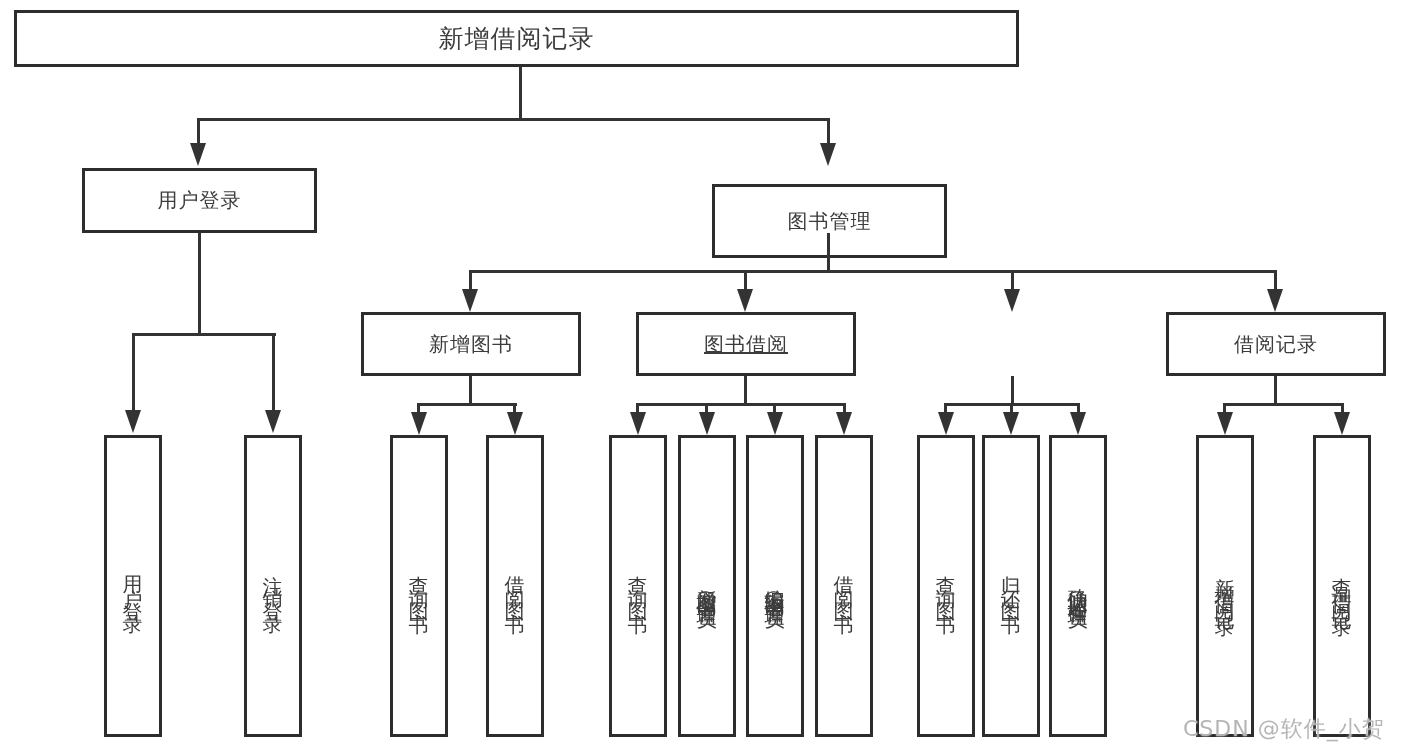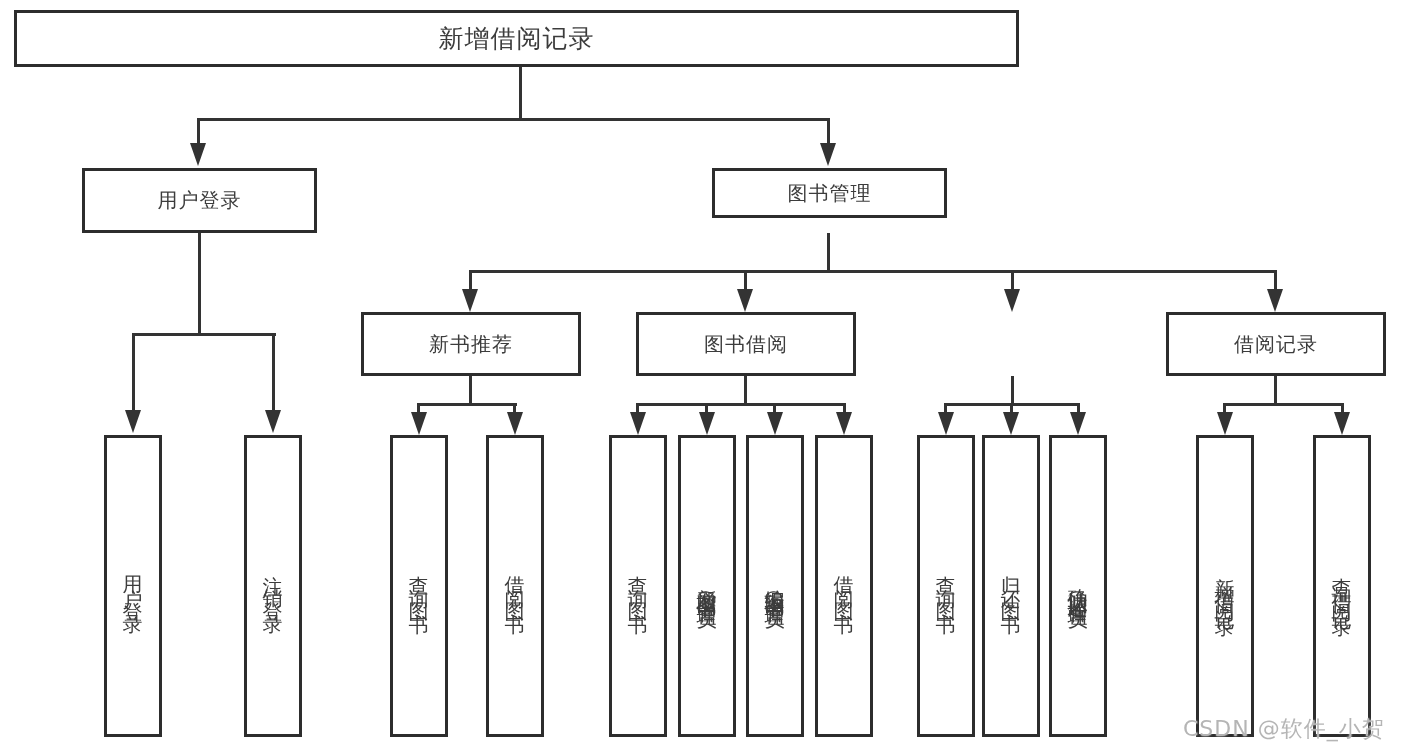--- a/index.html
+++ b/index.html
@@ -65,42 +65,42 @@
   <div class="box title" style="left:14px;top:10px;width:1005px;height:57px;">新增借阅记录</div>
 
   <div class="vline" style="left:519px;top:67px;height:53px;"></div>
   <div class="hline" style="left:197px;top:118px;width:633px;"></div>
   <div class="vline" style="left:197px;top:120px;height:24px;"></div>
   <div class="ah" style="left:190px;top:143px;"></div>
   <div class="vline" style="left:827px;top:120px;height:24px;"></div>
   <div class="ah" style="left:820px;top:143px;"></div>
 
   <div class="box" style="left:82px;top:168px;width:235px;height:65px;">用户登录</div>
-  <div class="box" style="left:712px;top:168px;width:235px;height:50px;text-align:center;">图书管理</div>
+  <div class="box" style="left:712px;top:184px;width:235px;height:74px;text-align:center;">图书管理</div>
 
   <div class="vline" style="left:198px;top:233px;height:101px;"></div>
   <div class="hline" style="left:132px;top:333px;width:144px;"></div>
   <div class="vline" style="left:132px;top:335px;height:76px;"></div>
   <div class="ah" style="left:125px;top:410px;"></div>
   <div class="vline" style="left:272px;top:335px;height:76px;"></div>
   <div class="ah" style="left:265px;top:410px;"></div>
 
   <div class="vline" style="left:827px;top:233px;height:39px;"></div>
   <div class="hline" style="left:469px;top:270px;width:808px;"></div>
   <div class="vline" style="left:469px;top:272px;height:18px;"></div>
   <div class="ah" style="left:462px;top:289px;"></div>
   <div class="vline" style="left:744px;top:272px;height:18px;"></div>
   <div class="ah" style="left:737px;top:289px;"></div>
   <div class="vline" style="left:1011px;top:272px;height:18px;"></div>
   <div class="ah" style="left:1004px;top:289px;"></div>
   <div class="vline" style="left:1274px;top:272px;height:18px;"></div>
   <div class="ah" style="left:1267px;top:289px;"></div>
 
-  <div class="box" style="left:361px;top:312px;width:220px;height:64px;">新书推荐</div>
-  <div class="box" style="left:636px;top:312px;width:220px;height:64px;">图书借阅</div>
+  <div class="box" style="left:361px;top:312px;width:220px;height:64px;">新增图书</div>
+  <div class="box" style="left:636px;top:312px;width:220px;height:64px;text-decoration:underline;">图书借阅</div>
   <div class="box" style="left:1166px;top:312px;width:220px;height:64px;">借阅记录</div>
 
   <div class="vline" style="left:469px;top:376px;height:29px;"></div>
   <div class="hline" style="left:417px;top:403px;width:100px;"></div>
   <div class="vline" style="left:417px;top:405px;height:9px;"></div>
   <div class="ah" style="left:411px;top:412px;"></div>
   <div class="vline" style="left:513px;top:405px;height:9px;"></div>
   <div class="ah" style="left:507px;top:412px;"></div>
 
   <div class="vline" style="left:744px;top:376px;height:29px;"></div>

